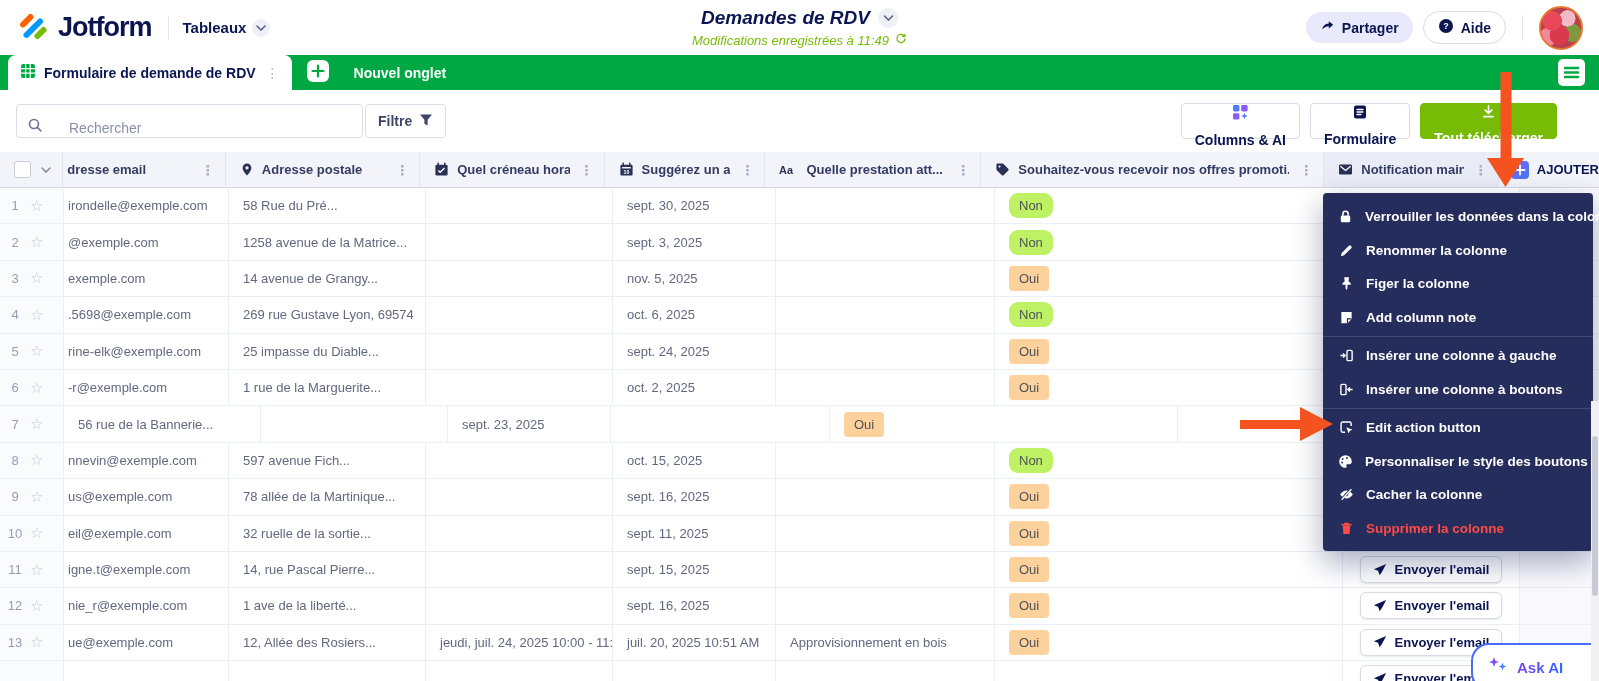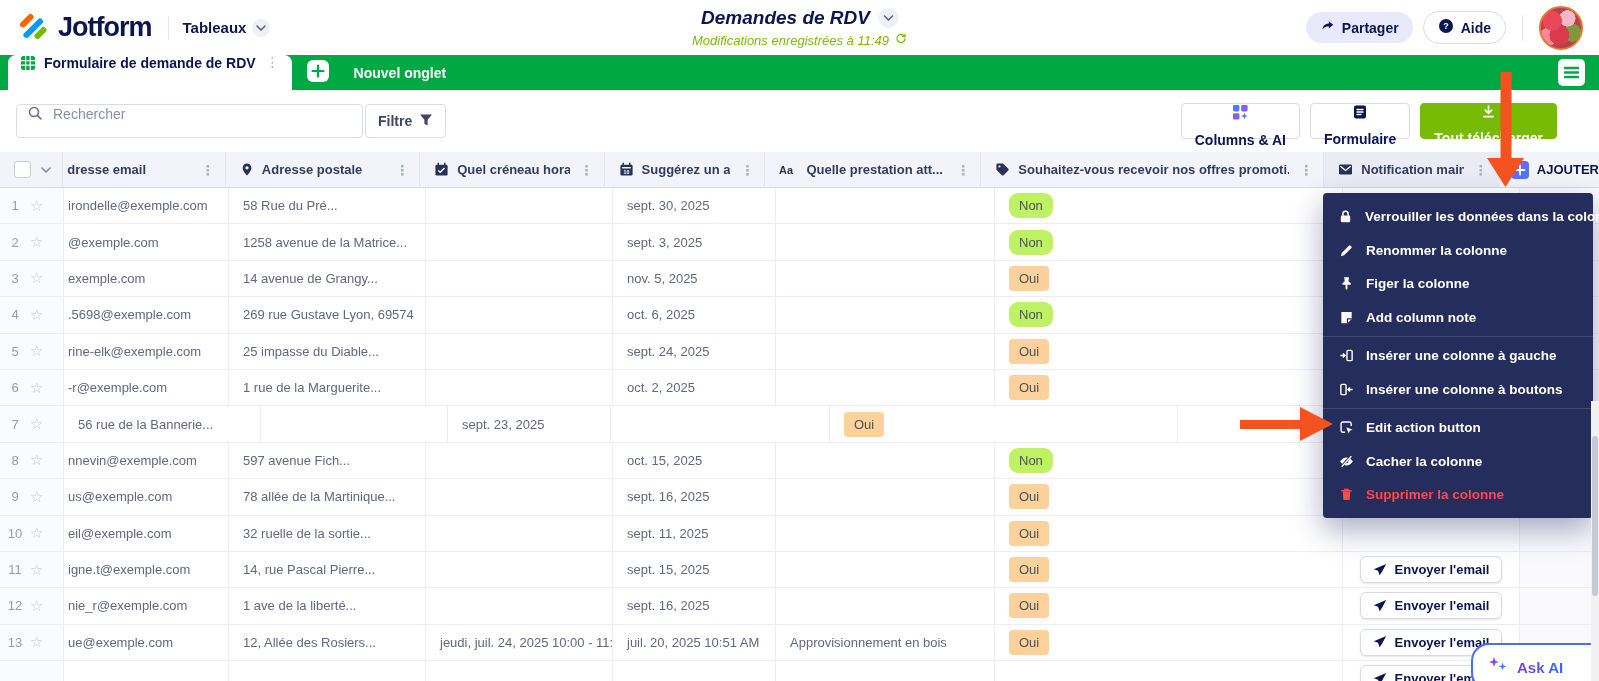--- a/index.html
+++ b/index.html
@@ -24,29 +24,29 @@
   .avatar{width:40px;height:40px;border-radius:50%;border:2px solid #e8762e;
     background:
      radial-gradient(circle at 28% 32%,#e8485a 0 24%,transparent 25%),
      radial-gradient(circle at 66% 26%,#f2b8c6 0 20%,transparent 21%),
      radial-gradient(circle at 46% 68%,#d93a4e 0 28%,transparent 29%),
      radial-gradient(circle at 78% 62%,#7a9a3d 0 22%,transparent 23%),
      radial-gradient(circle at 18% 72%,#f08a9b 0 20%,transparent 21%),
      #b8404e;cursor:pointer;}
   
   .tabbar{position:absolute;top:55px;left:0;right:0;height:35px;background:#00a843;display:flex;align-items:stretch;}
-  .sheet-tab{margin-left:8px;background:#fff;border-radius:8px 8px 0 0;display:flex;align-items:flex-start;gap:8px;padding:0 10px 0 12px;cursor:pointer;}
+  .sheet-tab{margin-left:8px;background:#fff;border-radius:8px 8px 0 0;display:flex;align-items:center;gap:8px;padding:0 10px 0 12px;cursor:pointer;}
   .sheet-tab .lbl{font-size:14px;font-weight:700;color:#0a1551;white-space:nowrap;}
   .kebab{color:#aab0c5;font-size:14px;line-height:1;padding:0 2px;cursor:pointer;}
   .new-tab{display:flex;align-items:center;gap:24px;margin-left:14px;cursor:pointer;}
   .new-tab .lbl{color:#fff;font-weight:700;font-size:14px;}
   .tabbar-right{position:absolute;right:14px;top:4px;cursor:pointer;}
   
   .toolbar{position:absolute;top:90px;left:0;right:0;height:62px;background:#fff;border-bottom:1px solid #e4e6ef;}
-  .search-box{position:absolute;left:16px;top:14px;width:347px;height:34px;border:1px solid #d9dbe7;border-radius:4px;display:flex;align-items:flex-start;gap:8px;padding:0 10px;box-sizing:border-box;background:#fff;}
+  .search-box{position:absolute;left:16px;top:14px;width:347px;height:34px;border:1px solid #d9dbe7;border-radius:4px;display:flex;align-items:flex-end;gap:24px;padding:0 10px;box-sizing:border-box;background:#fff;}
   .search-box input{border:none;outline:none;flex:1;font-size:14px;font-family:inherit;color:#30355c;background:transparent;}
   .search-box input::placeholder{color:#8a90ab;}
   .filter-btn{position:absolute;left:365px;top:14px;height:34px;border:1px solid #d9dbe7;border-radius:4px;display:flex;align-items:center;gap:7px;padding:0 12px;box-sizing:border-box;font-size:14px;font-weight:600;color:#3e4567;cursor:pointer;background:#fff;}
   .toolbar-right{position:absolute;right:42px;top:13px;display:flex;gap:10px;}
   .tb-btn{display:flex;align-items:center;gap:8px;height:36px;padding:0 13px;border:1px solid #d9dbe7;border-radius:4px;background:#fff;font-size:14px;font-weight:700;color:#0a1551;cursor:pointer;box-sizing:border-box;flex-direction:column;}
   .dl-btn{background:#78bb07;border-color:#78bb07;color:#fff;}
   .chev{color:#6a7090;display:inline-flex;}
   
   .grid{position:absolute;top:152px;left:0;right:0;bottom:0;overflow:hidden;background:#fff;}
   .thead{display:flex;height:36px;background:#f3f4f9;border-bottom:1px solid #d5d8e6;box-sizing:border-box;}
@@ -652,20 +652,31 @@
           <svg width="15" height="15" viewBox="0 0 16 16">
             <path d="M13 6.5V4a1.8 1.8 0 00-1.8-1.8H4A1.8 1.8 0 002.2 4v7.2A1.8 1.8 0 004 13h2.5" fill="none" stroke="currentColor" stroke-width="1.5"></path>
             <path d="M7.8 7.8l6.7 2.5-3 1.2-1.2 3z" fill="currentColor"></path>
           </svg>
         </span>
     <span>Edit action button</span>
   </div>
       <div class="menu-item ">
     <span class="mi">
           <svg width="15" height="15" viewBox="0 0 16 16">
+            <path d="M8 1.3a6.7 6.7 0 100 13.4c1.3 0 1.6-.9 1-1.7-.6-.9 0-2 1.2-2h1.9c1.5 0 2.6-1.2 2.6-3A6.7 6.7 0 008 1.3z" fill="currentColor"></path>
+            <circle cx="5" cy="5.3" r="1" fill="#252d5c"></circle>
+            <circle cx="9.5" cy="4.3" r="1" fill="#252d5c"></circle>
+            <circle cx="4.4" cy="9" r="1" fill="#252d5c"></circle>
+          </svg>
+        </span>
+    <span>Personnaliser le style des boutons</span>
+  </div>
+      <div class="menu-item ">
+    <span class="mi">
+          <svg width="15" height="15" viewBox="0 0 16 16">
             <path d="M1.3 8S3.9 3.8 8 3.8 14.7 8 14.7 8 12.1 12.2 8 12.2 1.3 8 1.3 8z" fill="currentColor"></path>
             <circle cx="8" cy="8" r="1.9" fill="#252d5c"></circle>
             <path d="M2 13.9L12.4 2.7" stroke="#252d5c" stroke-width="2.6"></path>
             <path d="M2.8 13.6L13.2 2.4" stroke="currentColor" stroke-width="1.4"></path>
           </svg>
         </span>
     <span>Cacher la colonne</span>
   </div>
       <div class="menu-item danger">
     <span class="mi">

